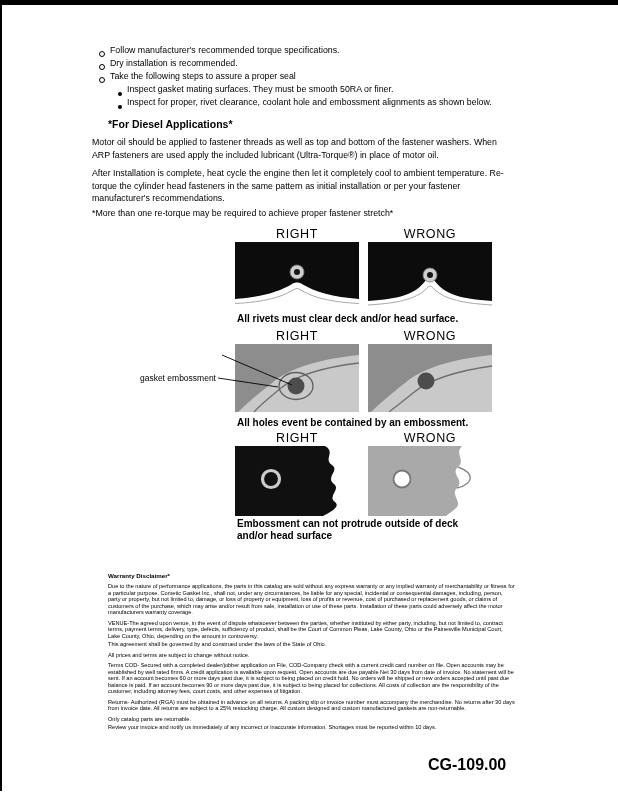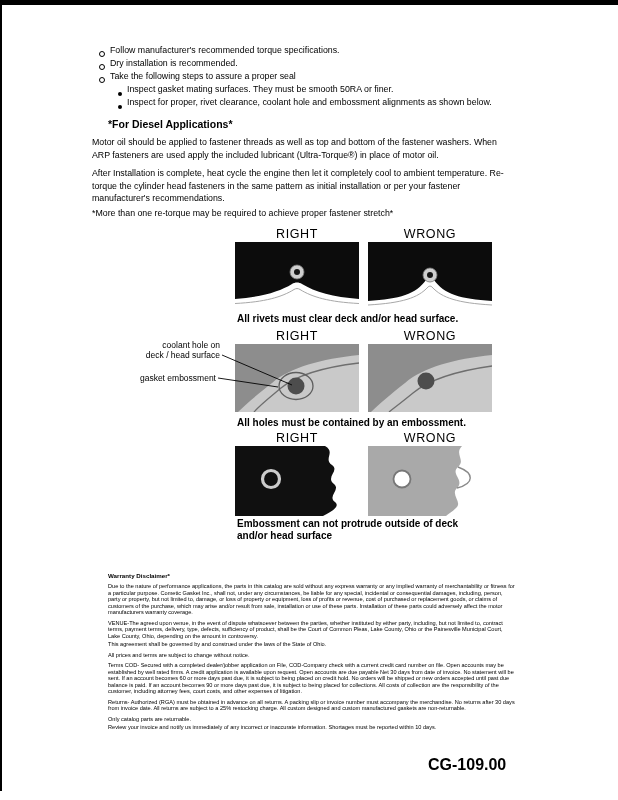--- a/index.html
+++ b/index.html
@@ -118,30 +118,26 @@
     </svg>
   </div>
   <div class="dimg col-wrong r2i">
     <svg width="124" height="68" viewBox="0 0 124 68">
       <rect width="124" height="68" fill="#c9c9c9"></rect>
       <path d="M0,0 H124 V11 C86,15 56,23 37,39 C23,50 11,60 3,68 H0 Z" fill="#8d8d8d"></path>
       <path d="M124,22 C88,27 62,35 45,49 C34,58 26,64 21,68" stroke="#6e6e6e" stroke-width="1.3" fill="none"></path>
       <circle cx="58" cy="37" r="8.5" fill="#4d4d4d"></circle>
     </svg>
   </div>
-  <div class="callout co1">
-    <div>coolant hole on</div>
-    <div>deck / head surface</div>
-  </div>
   <div class="callout co2">gasket embossment</div>
   <svg class="callout-lines" width="110" height="55" viewBox="0 0 110 55">
     <line x1="22" y1="10" x2="92" y2="40" stroke="#000000" stroke-width="0.9"></line>
     <line x1="18" y1="33" x2="78" y2="42" stroke="#000000" stroke-width="0.9"></line>
   </svg>
-  <div class="caption cap2">All holes must be contained by an embossment.</div>
+  <div class="caption cap2">All holes event be contained by an embossment.</div>
 
   <div class="dlabel col-right r3l">RIGHT</div>
   <div class="dlabel col-wrong r3l">WRONG</div>
   <div class="dimg col-right r3i">
     <svg width="124" height="70" viewBox="0 0 124 70">
       <rect width="124" height="70" fill="#ffffff"></rect>
       <path d="M0,0 H90 C101,6 88,13 97,19 C105,25 90,31 99,38 C106,44 92,50 100,56 C106,61 95,66 88,70 H0 Z" fill="#101010"></path>
       <circle cx="36" cy="33" r="8.5" fill="none" stroke="#cccccc" stroke-width="3.2"></circle>
     </svg>
   </div>

